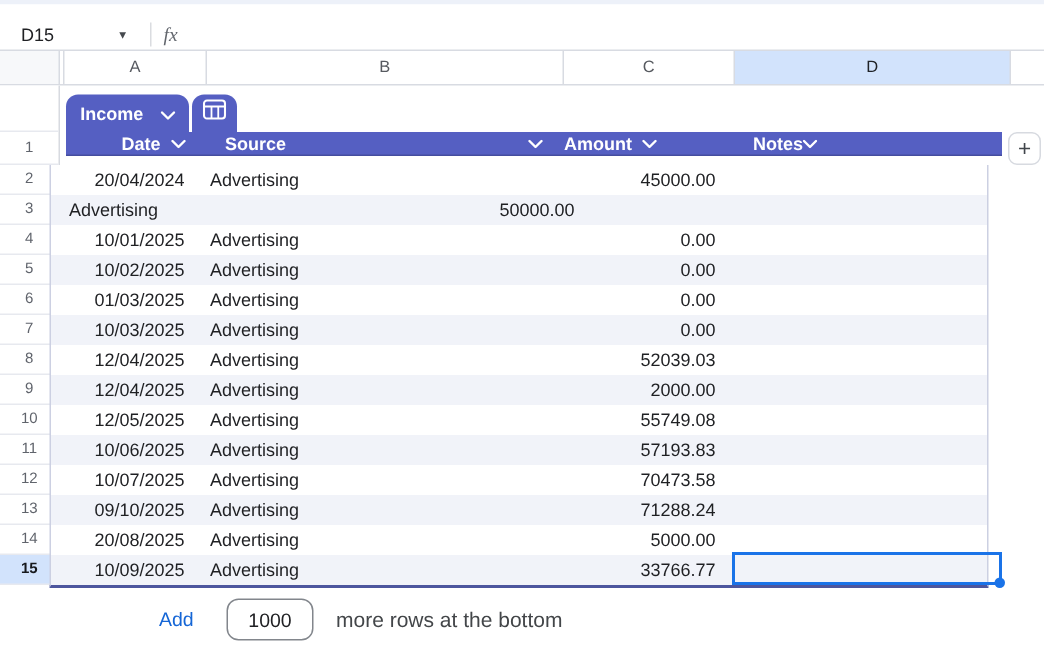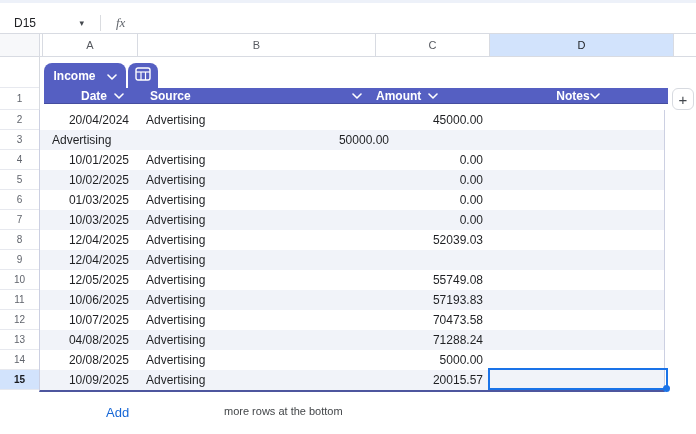--- a/index.html
+++ b/index.html
@@ -8,21 +8,21 @@
   .screen { position:relative; width:696px; height:434px; background:#fff; }
 
   
   .topstrip { position:absolute; left:0; top:0; width:696px; height:3px; background:#edf1f9; }
   .topbar { position:absolute; left:0; top:3px; width:696px; height:40px; background:#fff;
             display:flex; align-items:center; border-bottom:1px solid #e4e7ee;justify-content:space-between; }
   .namebox { display:flex; align-items:center; width:100px; padding-left:14px; cursor:pointer; }
   .namebox .val { font-size:12px; color:#202124; }
   .namebox .tri { margin-left:auto; margin-right:16px; font-size:9px; color:#45494e; }
   .vdiv { width:1px; height:16px; background:#dadce0; }
-  .fx { margin-left:15px; font-family:"Liberation Serif", serif; font-style:italic;
+  .fx { margin-left:8px; font-family:"Liberation Serif", serif; font-style:italic;
         font-size:13px; color:#62666d; }
   .formula-input { flex:1; height:100%; }
 
   
   .colstrip { position:absolute; left:0; top:33px; width:696px; height:24px; background:#fff;
               border-top:1px solid #d8dbe2; border-bottom:1px solid #d8dbe2; display:flex; }
   .corner { width:40px; height:100%; background:#f7f8fa; border-right:1px solid #d8dbe2; }
   .strip-gap { width:2px; height:100%; }
   .colcell { height:100%; display:flex; align-items:center; justify-content:center;
              font-size:11px; color:#575a60; border-right:1px solid #d8dbe2; }
@@ -40,38 +40,38 @@
 
   
   .thead { position:absolute; left:44px; top:88px; width:624px; height:16px;
            background:var(--table-accent); display:flex; color:#fff; font-size:12px; font-weight:700;
            border-bottom:1px solid rgba(0,0,0,0.18); }
   .hc { display:flex; align-items:center; height:100%; }
   .hc .chev { display:flex; }
   .hc.h-date   { width:94px;  justify-content:flex-end; gap:7px; padding-right:14px; }
   .hc.h-source { width:238px; justify-content:space-between; padding-left:12px; padding-right:14px;align-items:center; }
   .hc.h-amount { width:114px; gap:7px; padding-right:14px; }
-  .hc.h-notes  { width:178px; justify-content:center; padding-left:12px; padding-right:14px; }
+  .hc.h-notes  { width:178px; justify-content:flex-start; padding-left:12px; padding-right:14px; }
 
   .addcol { position:absolute; left:672px; top:88px; width:22px; height:22px;
             border:1px solid #d7dae0; border-radius:6px; background:#fff; color:#40454b;
             font-size:15px; line-height:1; display:flex; align-items:center; justify-content:center;
             cursor:pointer; font-family:inherit; }
 
   
   .gutter { position:absolute; left:0; top:57px; width:40px; height:333px; background:#fff;
             border-right:1px solid #d7dae0; }
   .gspacer { height:31px; border-bottom:1px solid #e7e9ef; }
   .gcell { height:20px; line-height:19px; text-align:center; font-size:10px; color:#60646c;
            border-bottom:1px solid #e7e9ef; cursor:pointer; }
   .gcell.hrow { height:22px; line-height:21px; }
   .gcell.sel { background:var(--selected-header-bg); color:#17191d; font-weight:700; }
 
   
-  .tbody { position:absolute; left:39px; top:110px; width:624px;
+  .tbody { position:absolute; left:33px; top:110px; width:624px;
            border-left:1px solid #ccd0e2; border-right:1px solid #ccd0e2;
            border-bottom:2px solid #4d569e; box-sizing:content-box; }
   .trow { display:flex; height:20px; background:#fff; }
   .trow:nth-child(even) { background:var(--band); }
   .cell { height:20px; line-height:20px; font-size:12px; color:#1f2023; white-space:nowrap; overflow:hidden; }
   .c-date   { width:94px;  text-align:right; padding-right:5px; }
   .c-source { width:238px; text-align:left;  padding-left:12px; }
   .c-amount { width:114px; text-align:right; padding-right:3px; }
   .c-notes  { flex:1; }
 
@@ -81,21 +81,21 @@
   .handle { position:absolute; right:-4px; bottom:-4px; width:7px; height:7px; border-radius:50%;
             background:var(--selection); pointer-events:auto; cursor:crosshair; }
 
   
   .footer { position:absolute; left:0; top:398px; width:696px; height:32px;margin-left:48px; }
   .addlink { position:absolute; left:58px; top:7px; font-size:13px; color:#1566d6;
              text-decoration:none; cursor:pointer; }
   .countbox { position:absolute; left:103px; top:1px; width:58px; height:28px;
               border:1px solid #82868c; border-radius:8px; background:#fff;
               font-size:13px; color:#202124; text-align:center; font-family:inherit; }
-  .suffix { position:absolute; left:176px; top:7px; font-size:11px; color:#434649; }
+  .suffix { position:absolute; left:176px; top:7px; font-size:14px; color:#434649; }
 </style>
 </head>
 <body>
 
 <div class="screen">
 
   <div class="topstrip"></div>
 
   <div class="topbar">
     <div class="namebox">
@@ -229,20 +229,21 @@
       </div>
       <div class="trow">
         <div class="cell c-date">12/04/2025</div>
         <div class="cell c-source">Advertising</div>
         <div class="cell c-amount">52039.03</div>
         <div class="cell c-notes"></div>
       </div>
       <div class="trow">
         <div class="cell c-date">12/04/2025</div>
         <div class="cell c-source">Advertising</div>
+        <div class="cell c-amount">2000.00</div>
         <div class="cell c-notes"></div>
       </div>
       <div class="trow">
         <div class="cell c-date">12/05/2025</div>
         <div class="cell c-source">Advertising</div>
         <div class="cell c-amount">55749.08</div>
         <div class="cell c-notes"></div>
       </div>
       <div class="trow">
         <div class="cell c-date">10/06/2025</div>
@@ -250,41 +251,42 @@
         <div class="cell c-amount">57193.83</div>
         <div class="cell c-notes"></div>
       </div>
       <div class="trow">
         <div class="cell c-date">10/07/2025</div>
         <div class="cell c-source">Advertising</div>
         <div class="cell c-amount">70473.58</div>
         <div class="cell c-notes"></div>
       </div>
       <div class="trow">
-        <div class="cell c-date">04/08/2025</div>
+        <div class="cell c-date">09/10/2025</div>
         <div class="cell c-source">Advertising</div>
         <div class="cell c-amount">71288.24</div>
         <div class="cell c-notes"></div>
       </div>
       <div class="trow">
         <div class="cell c-date">20/08/2025</div>
         <div class="cell c-source">Advertising</div>
         <div class="cell c-amount">5000.00</div>
         <div class="cell c-notes"></div>
       </div>
       <div class="trow">
         <div class="cell c-date">10/09/2025</div>
         <div class="cell c-source">Advertising</div>
-        <div class="cell c-amount">20015.57</div>
+        <div class="cell c-amount">33766.77</div>
         <div class="cell c-notes"></div>
       </div>
     </div>
 
   <div class="selection">
     <div class="handle"></div>
   </div>
 
   <div class="footer">
     <a class="addlink">Add</a>
+    <input class="countbox" value="1000" style="">
     <span class="suffix">more rows at the bottom</span>
   </div>
 
 </div>
 
 </body></html>

